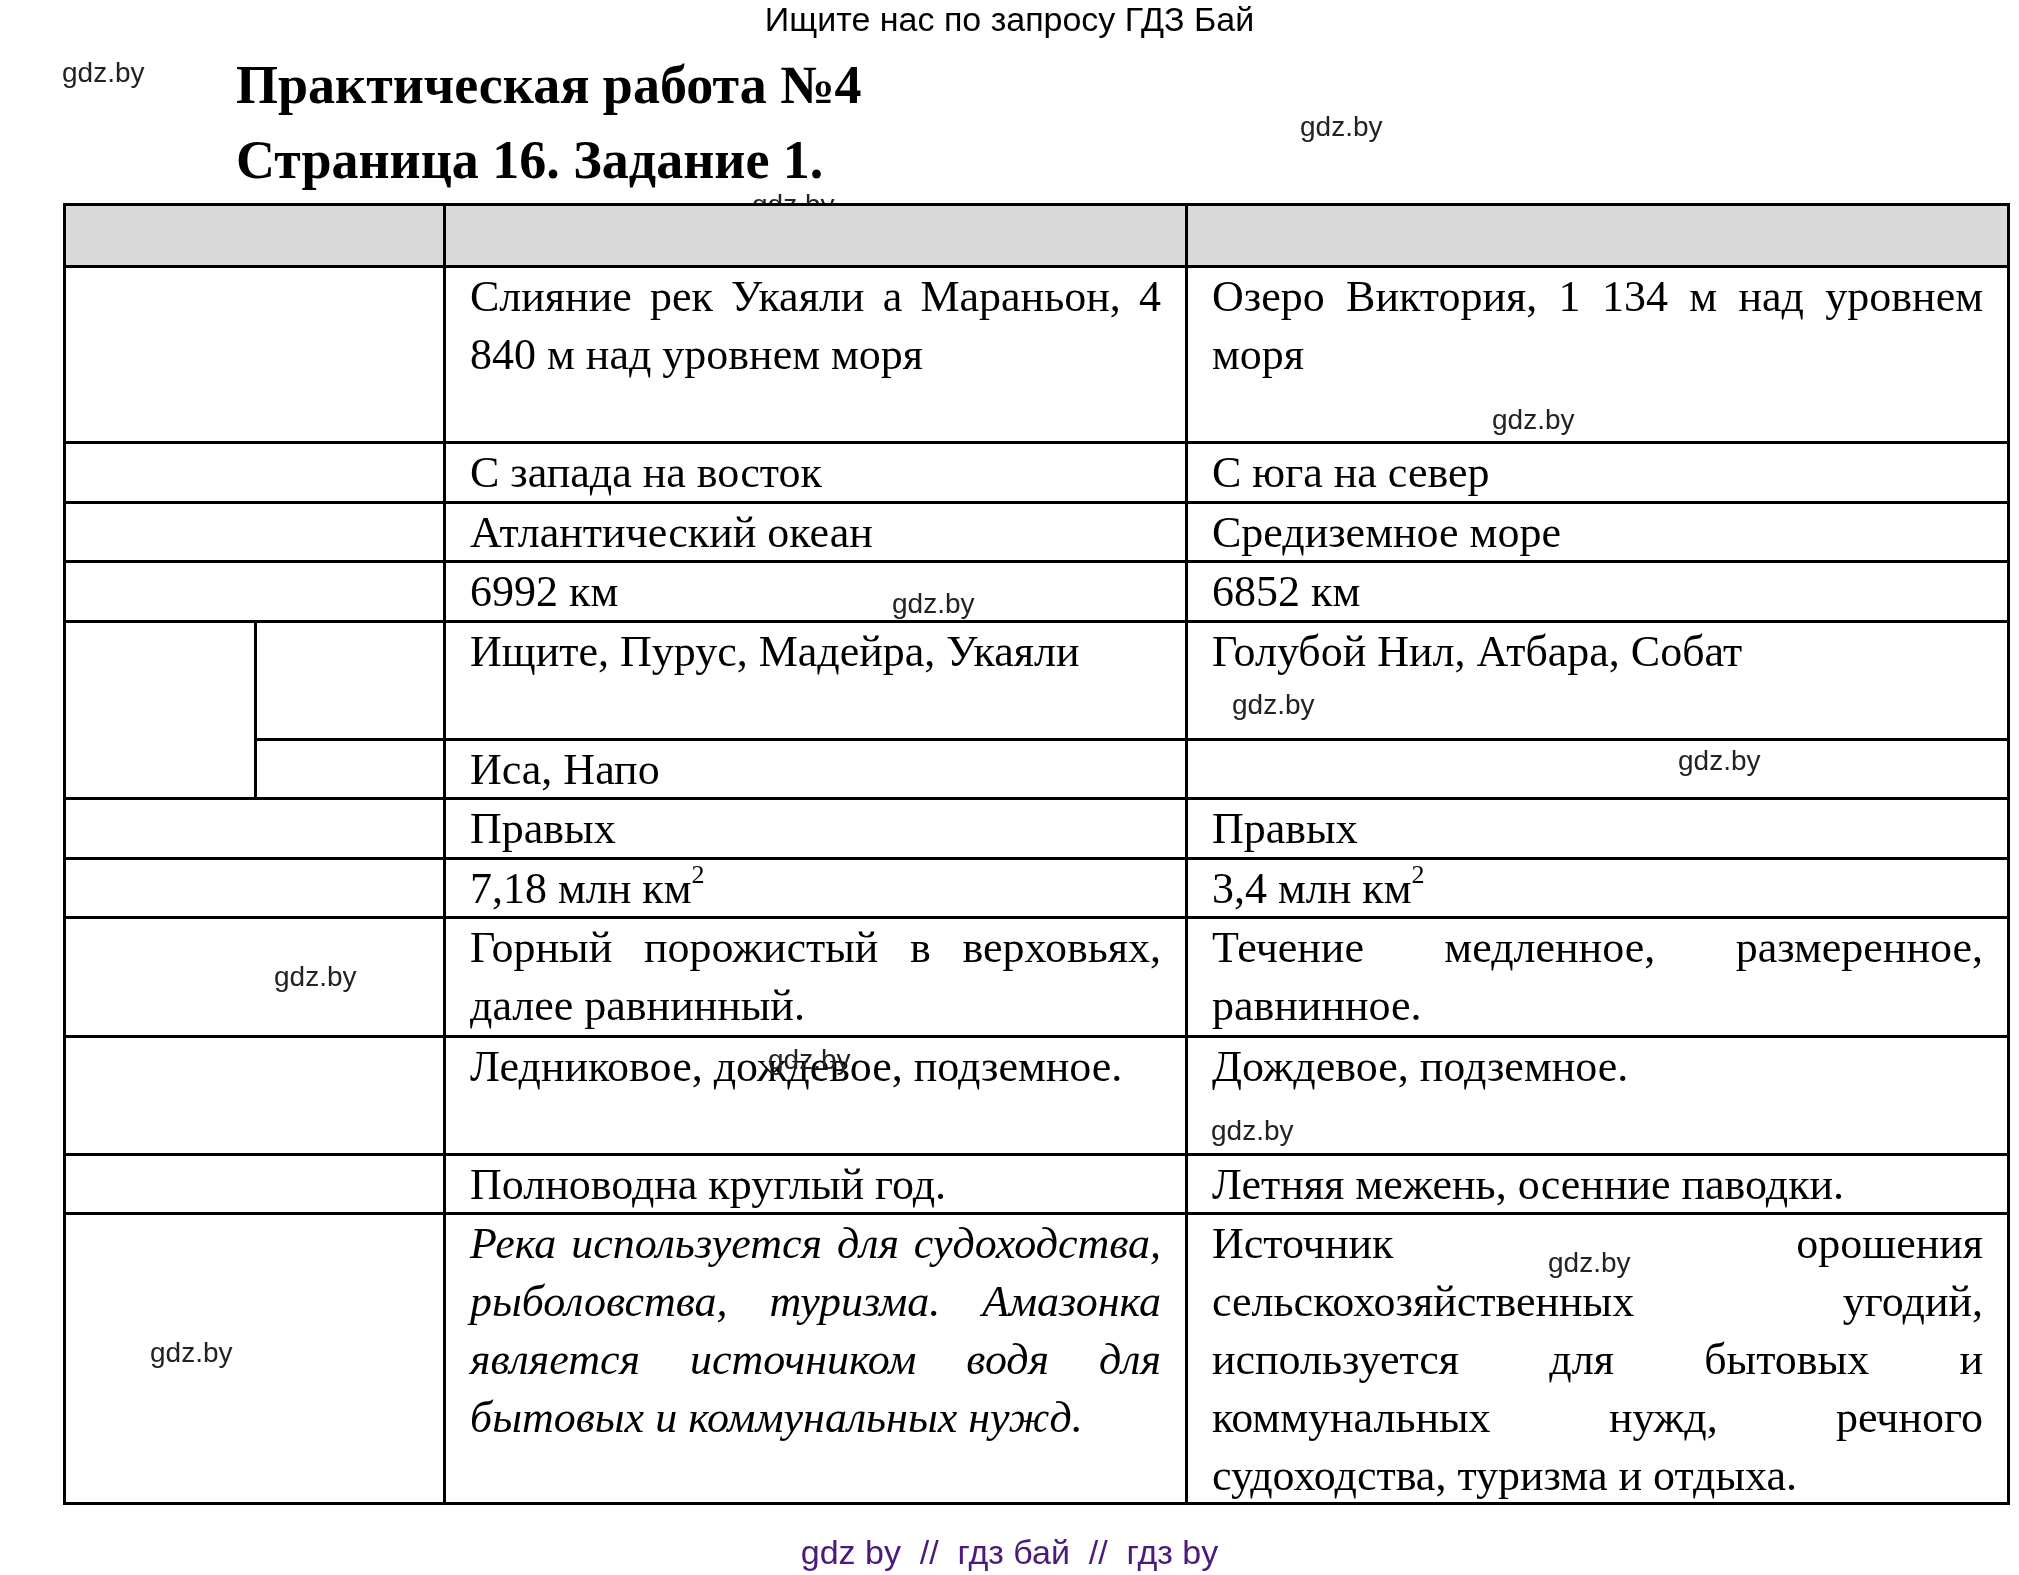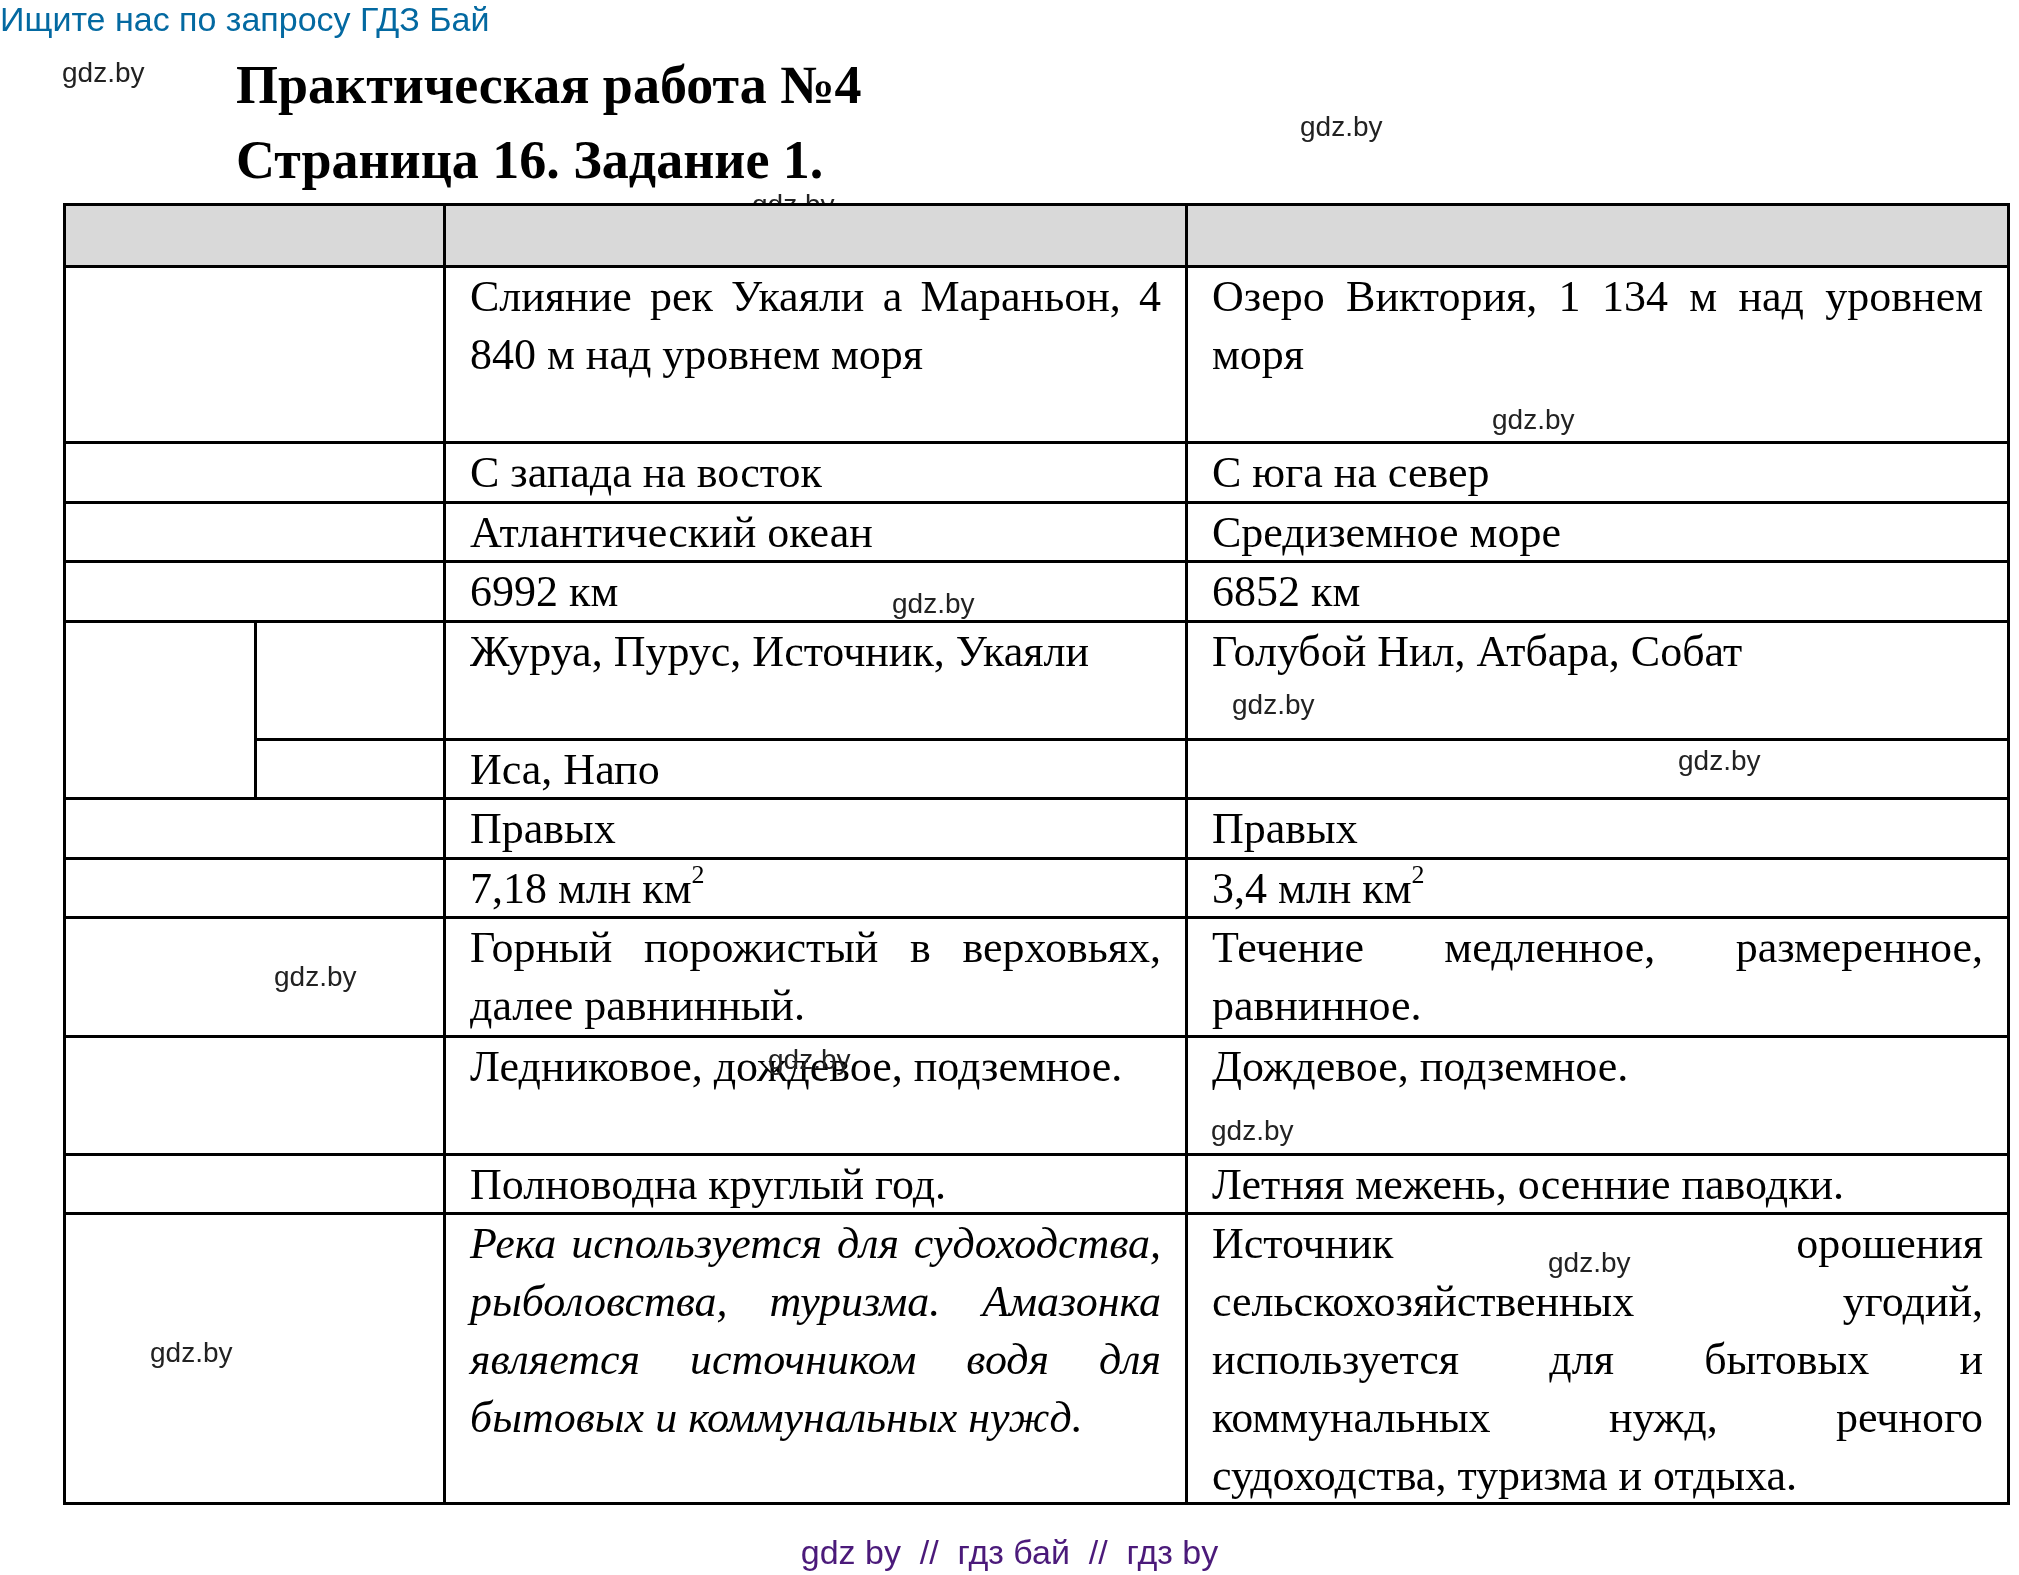--- a/index.html
+++ b/index.html
@@ -1,17 +1,17 @@
 <!DOCTYPE html>
 <html><head>
 <meta charset="utf-8">
 <style>
   html, body { margin:0; padding:0; background:#ffffff; }
   body { width:2019px; height:1575px; position:relative; overflow:hidden; font-family:"Liberation Serif", serif; color:#000; }
-  .promo { position:absolute; top:0; left:0; width:2019px; text-align:left; font-family:"Liberation Sans", sans-serif; font-size:34px; line-height:38px; color:#0369a1; }
+  .promo { position:absolute; top:0; left:0; width:2019px; text-align:center; font-family:"Liberation Sans", sans-serif; font-size:34px; line-height:38px; color:#000000; }
   .wm { position:absolute; font-family:"Liberation Sans", sans-serif; font-size:28px; color:#222; line-height:30px; white-space:nowrap; }
   .title { position:absolute; left:236px; font-weight:bold; font-size:54px; line-height:60px; white-space:nowrap; }
   .tbl { position:absolute; left:63px; top:203px; width:1947px; height:1302px; border:3px solid #000; box-sizing:border-box; }
   .hline { position:absolute; height:3px; background:#000; }
   .vline { position:absolute; width:3px; background:#000; }
   .hdr { position:absolute; left:0; top:0; width:100%; height:62px; background:#d9d9d9; }
   .cell { position:absolute; font-size:44px; line-height:58px; text-align:justify; text-align-last:left; box-sizing:border-box; padding:0 24px; }
   sup { font-size:26px; vertical-align:top; line-height:30px; }
   .footer { position:absolute; top:1533px; left:0; width:2019px; text-align:center; font-family:"Liberation Sans", sans-serif; font-size:34px; color:#4b1a7a; white-space:pre; }
 </style>
@@ -56,21 +56,21 @@
 
   <div class="cell" style="left:380px;top:238px;width:739px;">С запада на восток</div>
   <div class="cell" style="left:1122px;top:238px;width:658px;">С юга на север</div>
 
   <div class="cell" style="left:380px;top:298px;width:739px;">Атлантический океан</div>
   <div class="cell" style="left:1122px;top:298px;width:921px;">Средиземное море</div>
 
   <div class="cell" style="left:380px;top:357px;width:739px;">6992 км</div>
   <div class="cell" style="left:1122px;top:357px;width:819px;">6852 км</div>
 
-  <div class="cell" style="left:380px;top:417px;width:739px;">Журуа, Пурус, Источник, Укаяли</div>
+  <div class="cell" style="left:380px;top:417px;width:739px;">Ищите, Пурус, Мадейра, Укаяли</div>
   <div class="cell" style="left:1122px;top:417px;width:819px;">Голубой Нил, Атбара, Собат</div>
 
   <div class="cell" style="left:380px;top:535px;width:739px;">Иса, Напо</div>
 
   <div class="cell" style="left:380px;top:594px;width:739px;">Правых</div>
   <div class="cell" style="left:1122px;top:594px;width:819px;">Правых</div>
 
   <div class="cell" style="left:380px;top:654px;width:739px;"><span>7,18 млн км</span><sup>2</sup></div>
   <div class="cell" style="left:1122px;top:654px;width:819px;"><span>3,4 млн км</span><sup>2</sup></div>
 

